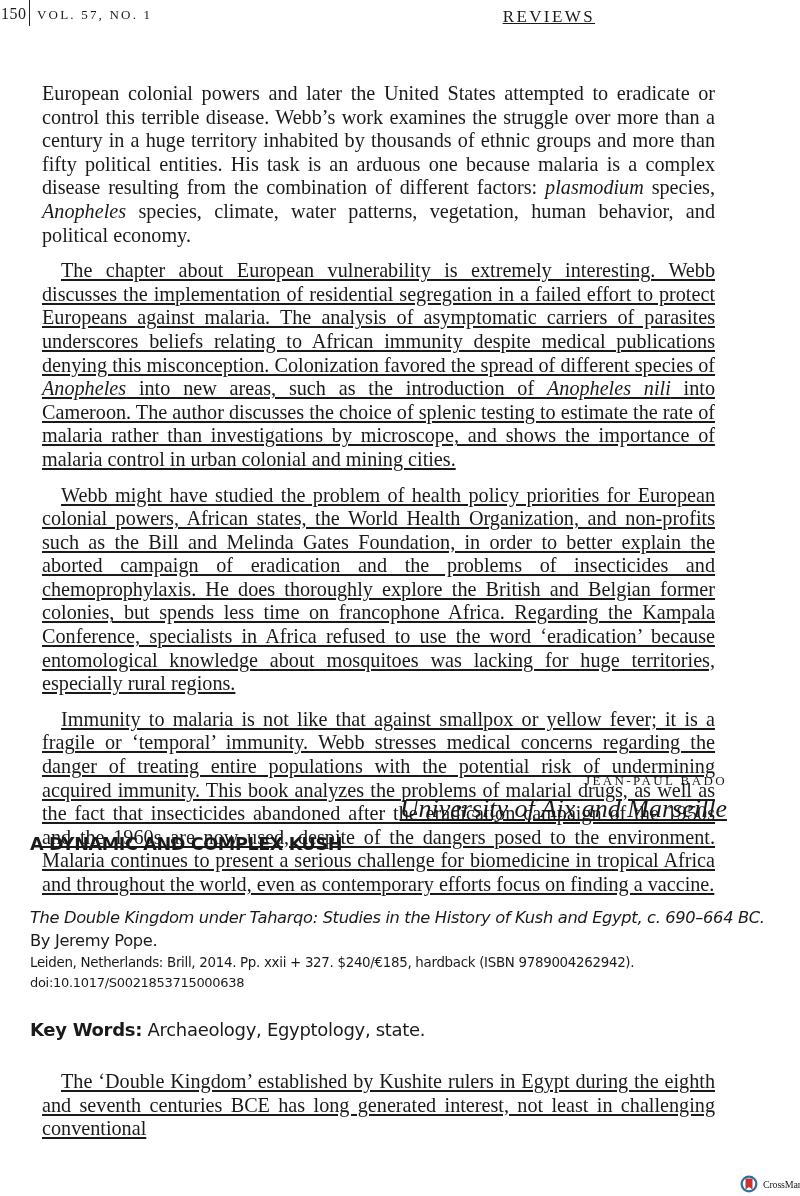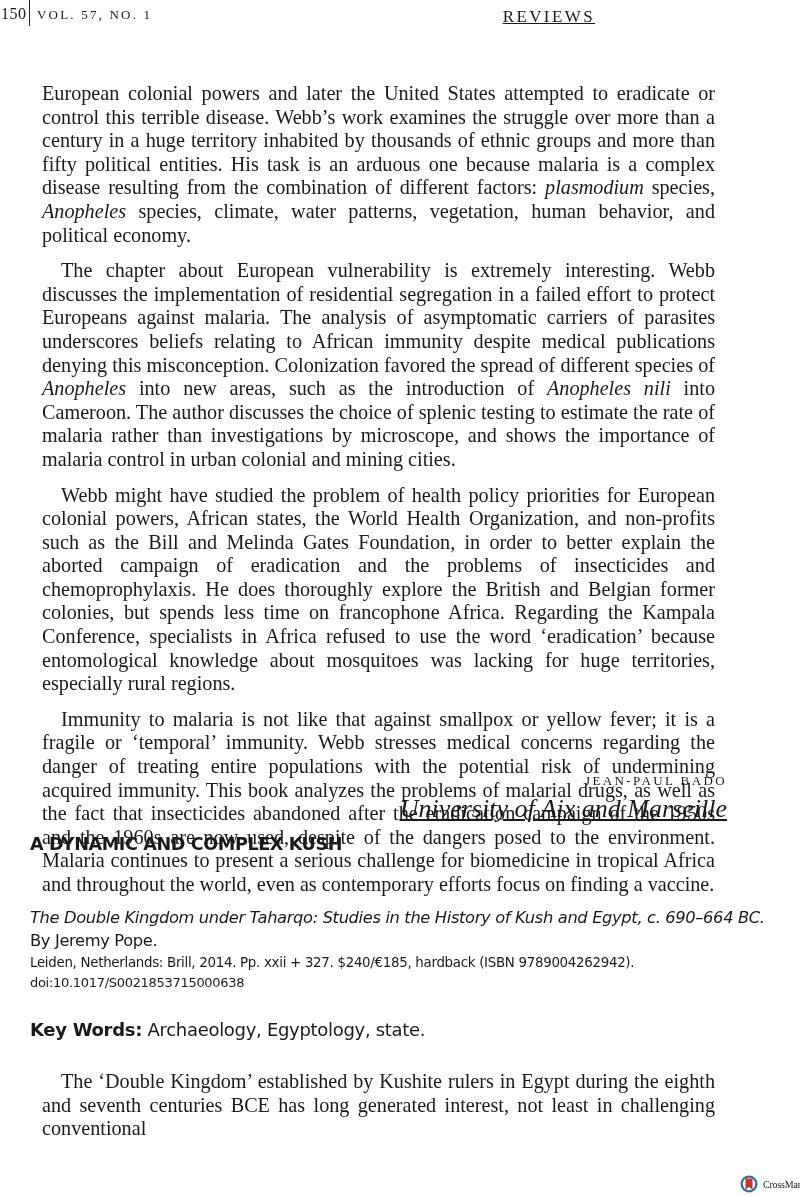--- a/index.html
+++ b/index.html
@@ -10,21 +10,21 @@
   
   .run-head { position: absolute; top: 0; left: 0; width: 668px; height: 30px; }
   .page-num { position: absolute; left: 1px; top: 5px; font-size: 16px; letter-spacing: 0.5px; }
   .head-rule { position: absolute; left: 29px; top: 0; width: 1px; height: 26px; background: #222; }
   .vol { position: absolute; left: 37px; top: 7px; font-size: 13px; letter-spacing: 2.2px; text-transform: uppercase; font-variant: small-caps; }
   .section { position: absolute; right: 73px; top: 7px; font-size: 17px; letter-spacing: 2.4px; text-transform: uppercase; text-decoration: underline; }
 
   
   .body { position: absolute; left: 30px; width: 697px; font-size: 20.2px; line-height: 23.6px; text-align: justify; hyphens: manual; }
   .body p { margin: 12px; }
-  .body p.indent { text-indent: 19px; }
+  .body p.indent { text-indent: 19px; text-decoration: underline; }
   .body em { font-style: italic; }
 
   .sig { position: absolute; right: 73px; text-align: right; }
   .sig-name { top: 773px; font-size: 13px; letter-spacing: 2.4px; text-transform: uppercase; margin-left: 20px; }
   .sig-aff { top: 794px; font-size: 26px; font-style: italic; text-decoration: underline; }
 
   .heading { position: absolute; left: 30px; top: 834px; font-size: 17.6px; font-weight: bold; letter-spacing: -0.4px; }
   .book-title { position: absolute; left: 30px; top: 908px; font-size: 16.3px; font-style: italic; letter-spacing: -0.35px; }
   .book-author { position: absolute; left: 30px; top: 931px; font-size: 16.3px; letter-spacing: -0.35px; }
   .book-pub { position: absolute; left: 30px; top: 955px; font-size: 13.4px; letter-spacing: -0.3px; }

